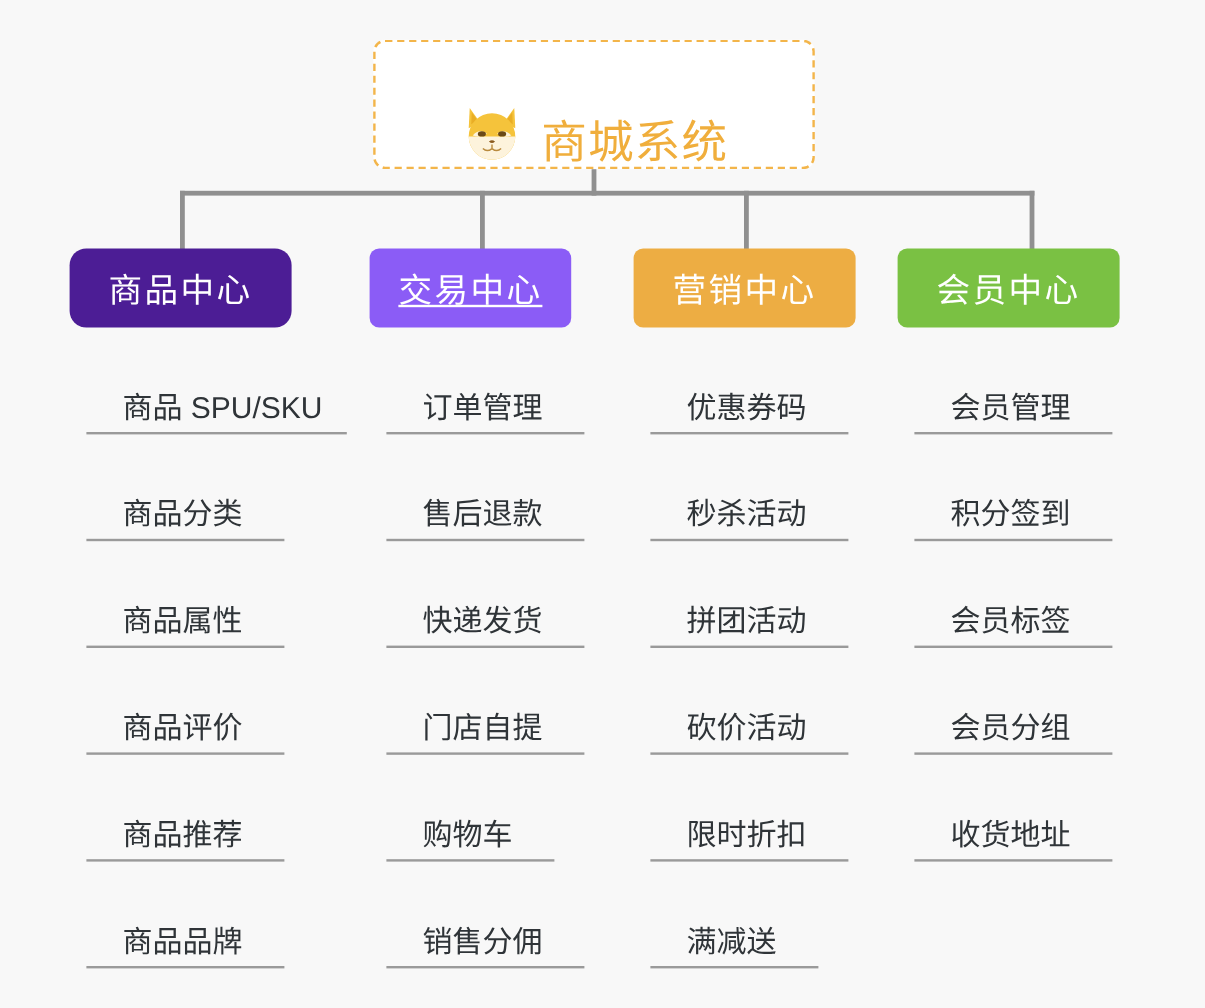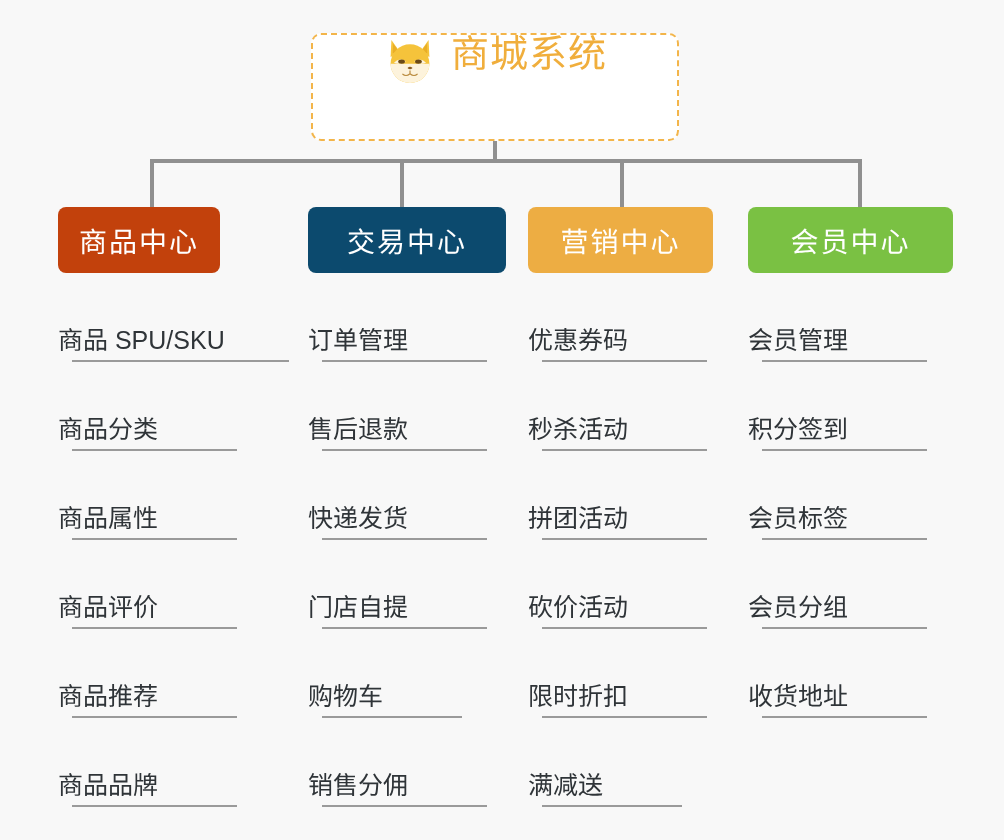--- a/index.html
+++ b/index.html
@@ -29,21 +29,21 @@
     left: 311px;
     top: 33px;
     width: 368px;
     height: 108px;
     box-sizing: border-box;
     background: #ffffff;
     border: 2px dashed #f2b council;
     border: 2px dashed #f3b54a;
     border-radius: 10px;
     display: flex;
-    align-items: flex-start;
+    align-items: flex-end;
     justify-content: center;
     gap: 14px;
   }
   .root-emoji {
     width: 54px;
     height: 54px;
     flex: none;
     display: block;
   }
   .root-title {
@@ -118,20 +118,21 @@
   }
   .leaf-underline {
     position: absolute;
     left: 14px;
     bottom: 0;
     height: 2px;
     background: #9a9a9a;
   }
   .leaf-label {
     position: relative;
+    margin-left: 44px;
     padding-bottom: 9px;
     font-size: 25px;
     line-height: 1;
     color: #2f3438;
     white-space: nowrap;
   }
 </style>
 </head>
 <body style="background: rgb(248, 248, 248);">
 
@@ -158,21 +159,21 @@
   </div>
 
   <div class="conn conn-stem" style="background: rgb(144, 144, 144);"></div>
   <div class="conn conn-bus" style="background: rgb(144, 144, 144);"></div>
   <div class="conn conn-drop" style="left: 150px; background: rgb(144, 144, 144);"></div>
   <div class="conn conn-drop" style="left: 400px; background: rgb(144, 144, 144);"></div>
   <div class="conn conn-drop" style="left: 620px; background: rgb(144, 144, 144);"></div>
   <div class="conn conn-drop" style="left: 858px; background: rgb(144, 144, 144);"></div>
 
   <div class="branch" style="left:58px;width:230px;">
-    <div class="branch-header" style="width: 162px; background: #c2410c;">商品中心</div>
+    <div class="branch-header" style="width: 185px; background: #4c1d95; border-radius: 14px;">商品中心</div>
     <div class="branch-trunk" style="background: rgb(144, 144, 144);"></div>
     <ul class="leaf-list">
       <li class="leaf-item">
         <span class="leaf-underline" style="width:217px;"></span>
         <span class="leaf-label">商品 SPU/SKU</span>
       </li>
       <li class="leaf-item">
         <span class="leaf-underline" style="width:165px;"></span>
         <span class="leaf-label">商品分类</span>
       </li>
@@ -189,21 +190,21 @@
         <span class="leaf-label">商品推荐</span>
       </li>
       <li class="leaf-item">
         <span class="leaf-underline" style="width:165px;"></span>
         <span class="leaf-label">商品品牌</span>
       </li>
     </ul>
   </div>
 
   <div class="branch" style="left:308px;width:230px;">
-    <div class="branch-header" style="width: 198px; background: #0c4a6e;">交易中心</div>
+    <div class="branch-header" style="width: 168px; background: #8b5cf6; text-decoration: underline;">交易中心</div>
     <div class="branch-trunk" style="background: rgb(144, 144, 144);"></div>
     <ul class="leaf-list">
       <li class="leaf-item">
         <span class="leaf-underline" style="width:165px;"></span>
         <span class="leaf-label">订单管理</span>
       </li>
       <li class="leaf-item">
         <span class="leaf-underline" style="width:165px;"></span>
         <span class="leaf-label">售后退款</span>
       </li>
@@ -251,21 +252,21 @@
         <span class="leaf-label">限时折扣</span>
       </li>
       <li class="leaf-item">
         <span class="leaf-underline" style="width:140px;"></span>
         <span class="leaf-label">满减送</span>
       </li>
     </ul>
   </div>
 
   <div class="branch" style="left:748px;width:230px;">
-    <div class="branch-header" style="width: 205px; background: rgb(122, 193, 67);">会员中心</div>
+    <div class="branch-header" style="width: 185px; background: rgb(122, 193, 67);">会员中心</div>
     <div class="branch-trunk" style="background: rgb(144, 144, 144);"></div>
     <ul class="leaf-list">
       <li class="leaf-item">
         <span class="leaf-underline" style="width:165px;"></span>
         <span class="leaf-label">会员管理</span>
       </li>
       <li class="leaf-item">
         <span class="leaf-underline" style="width:165px;"></span>
         <span class="leaf-label">积分签到</span>
       </li>

